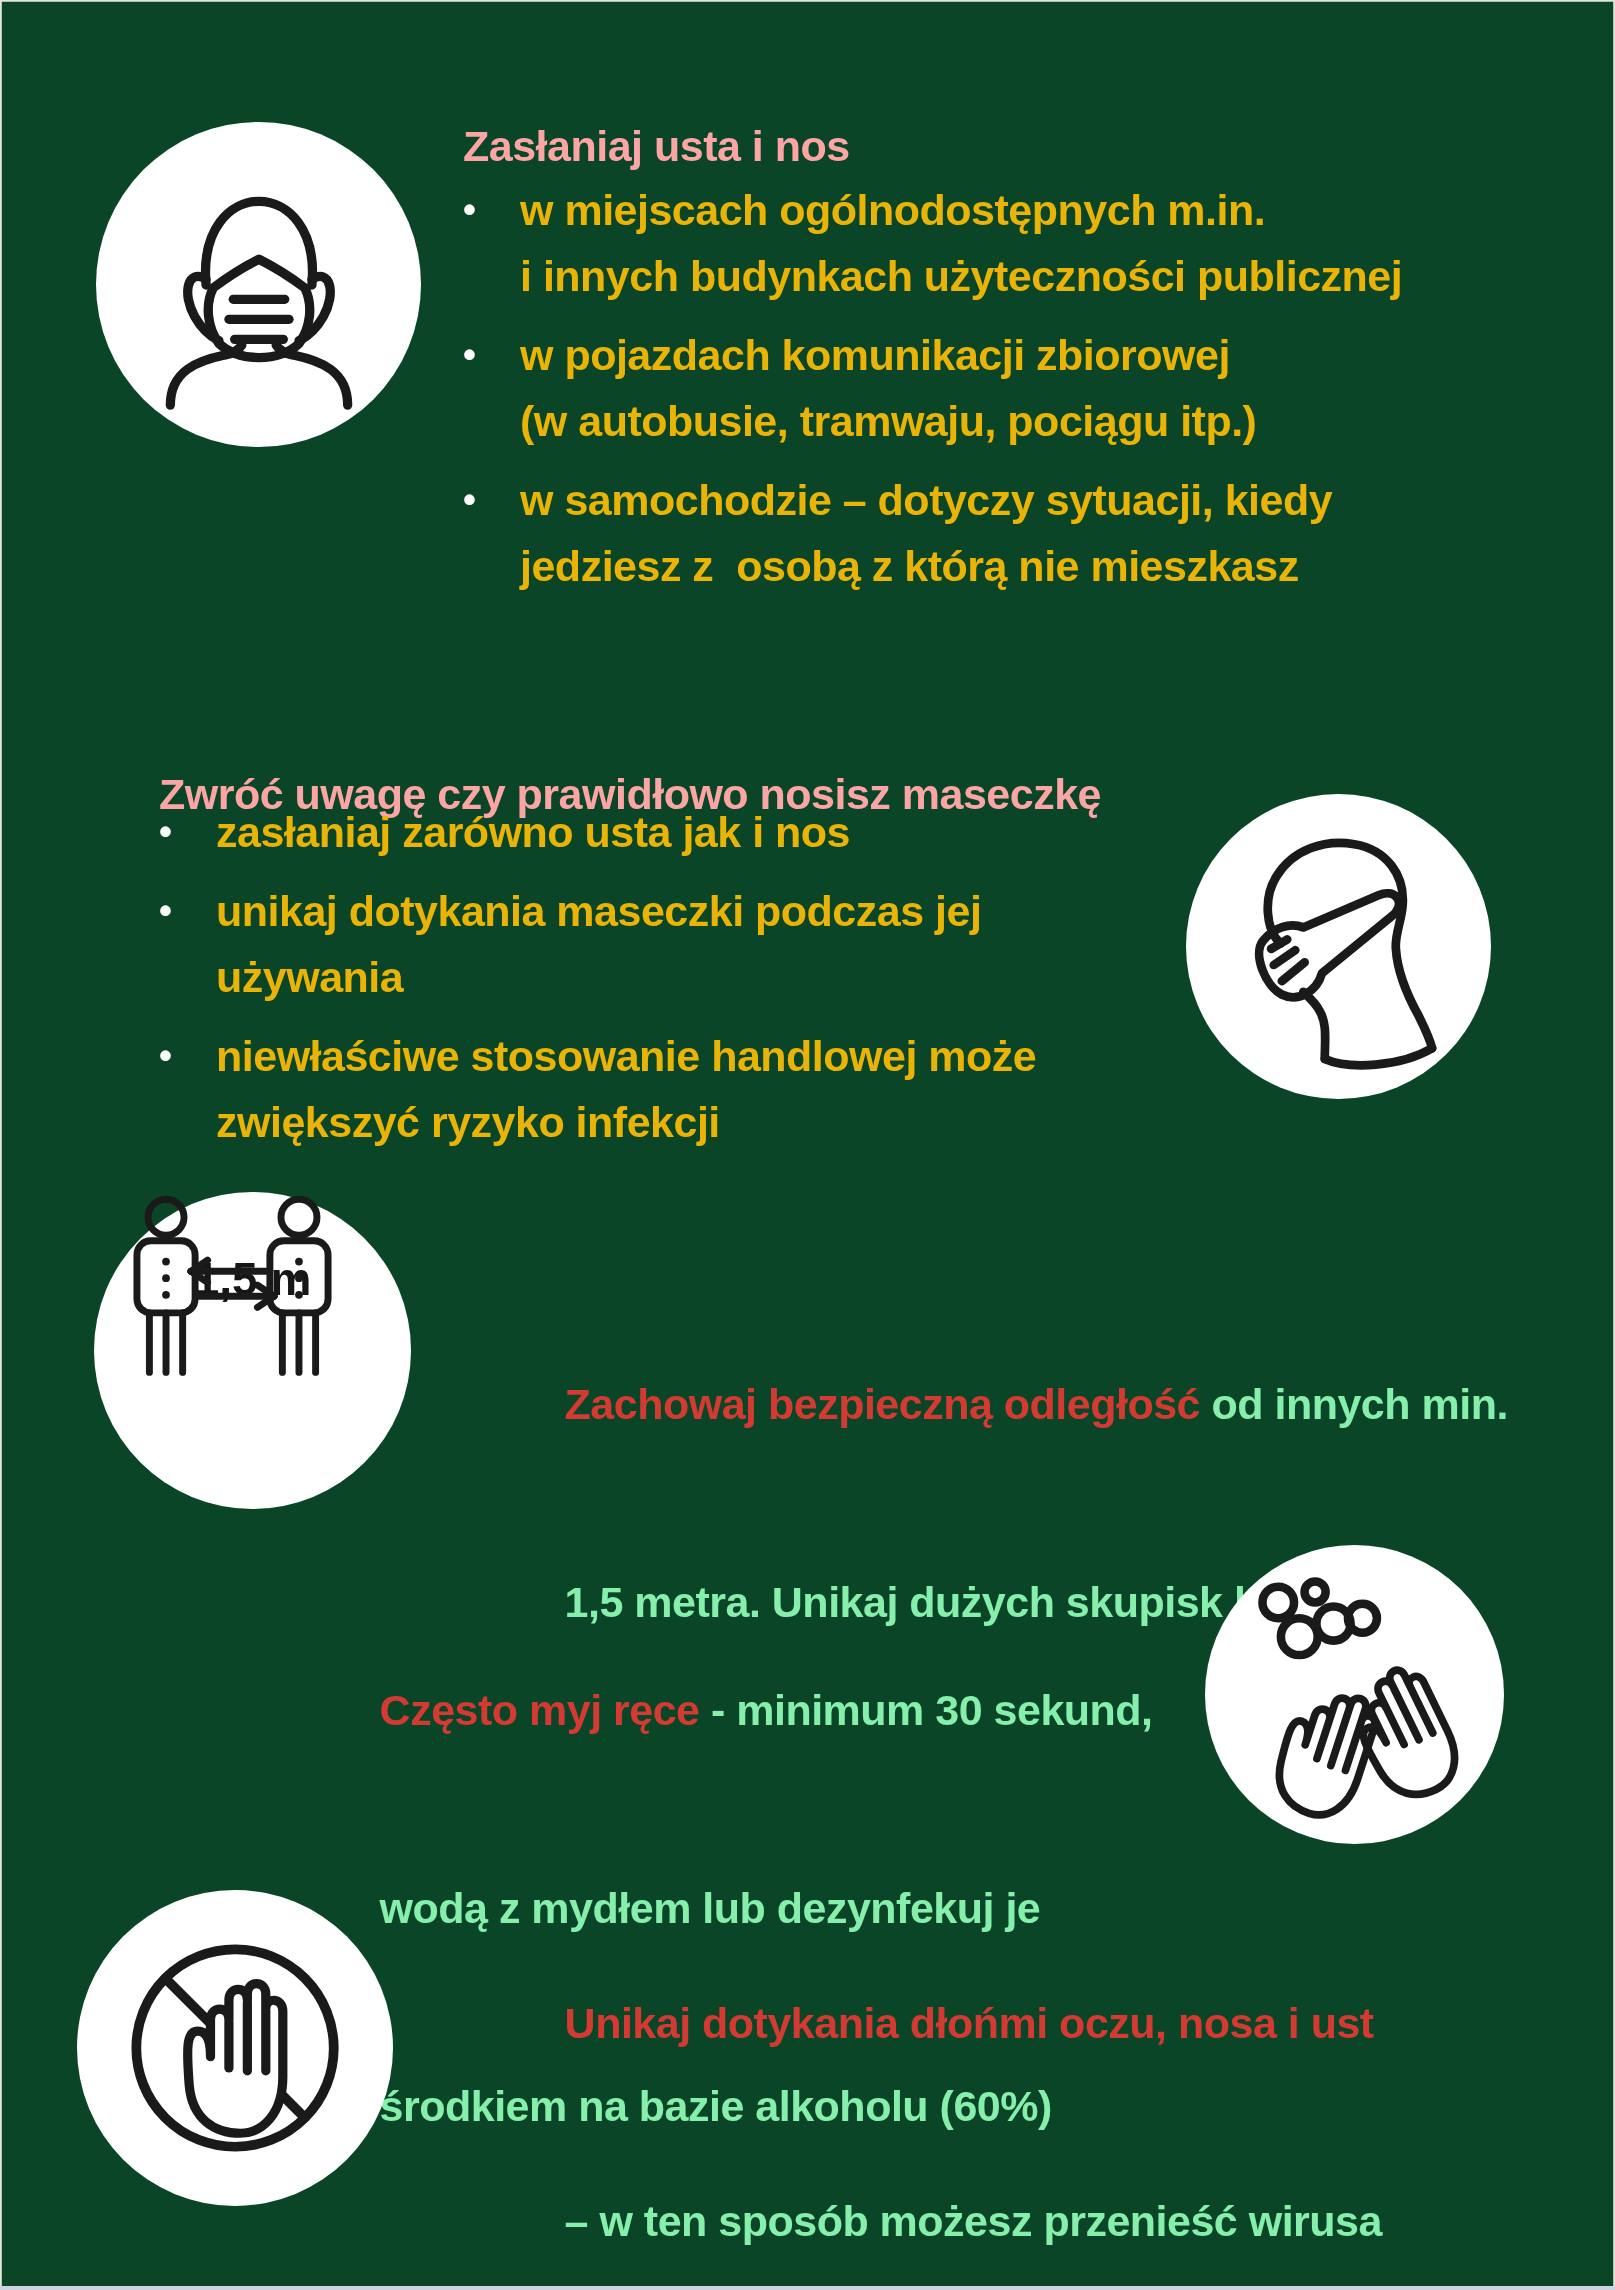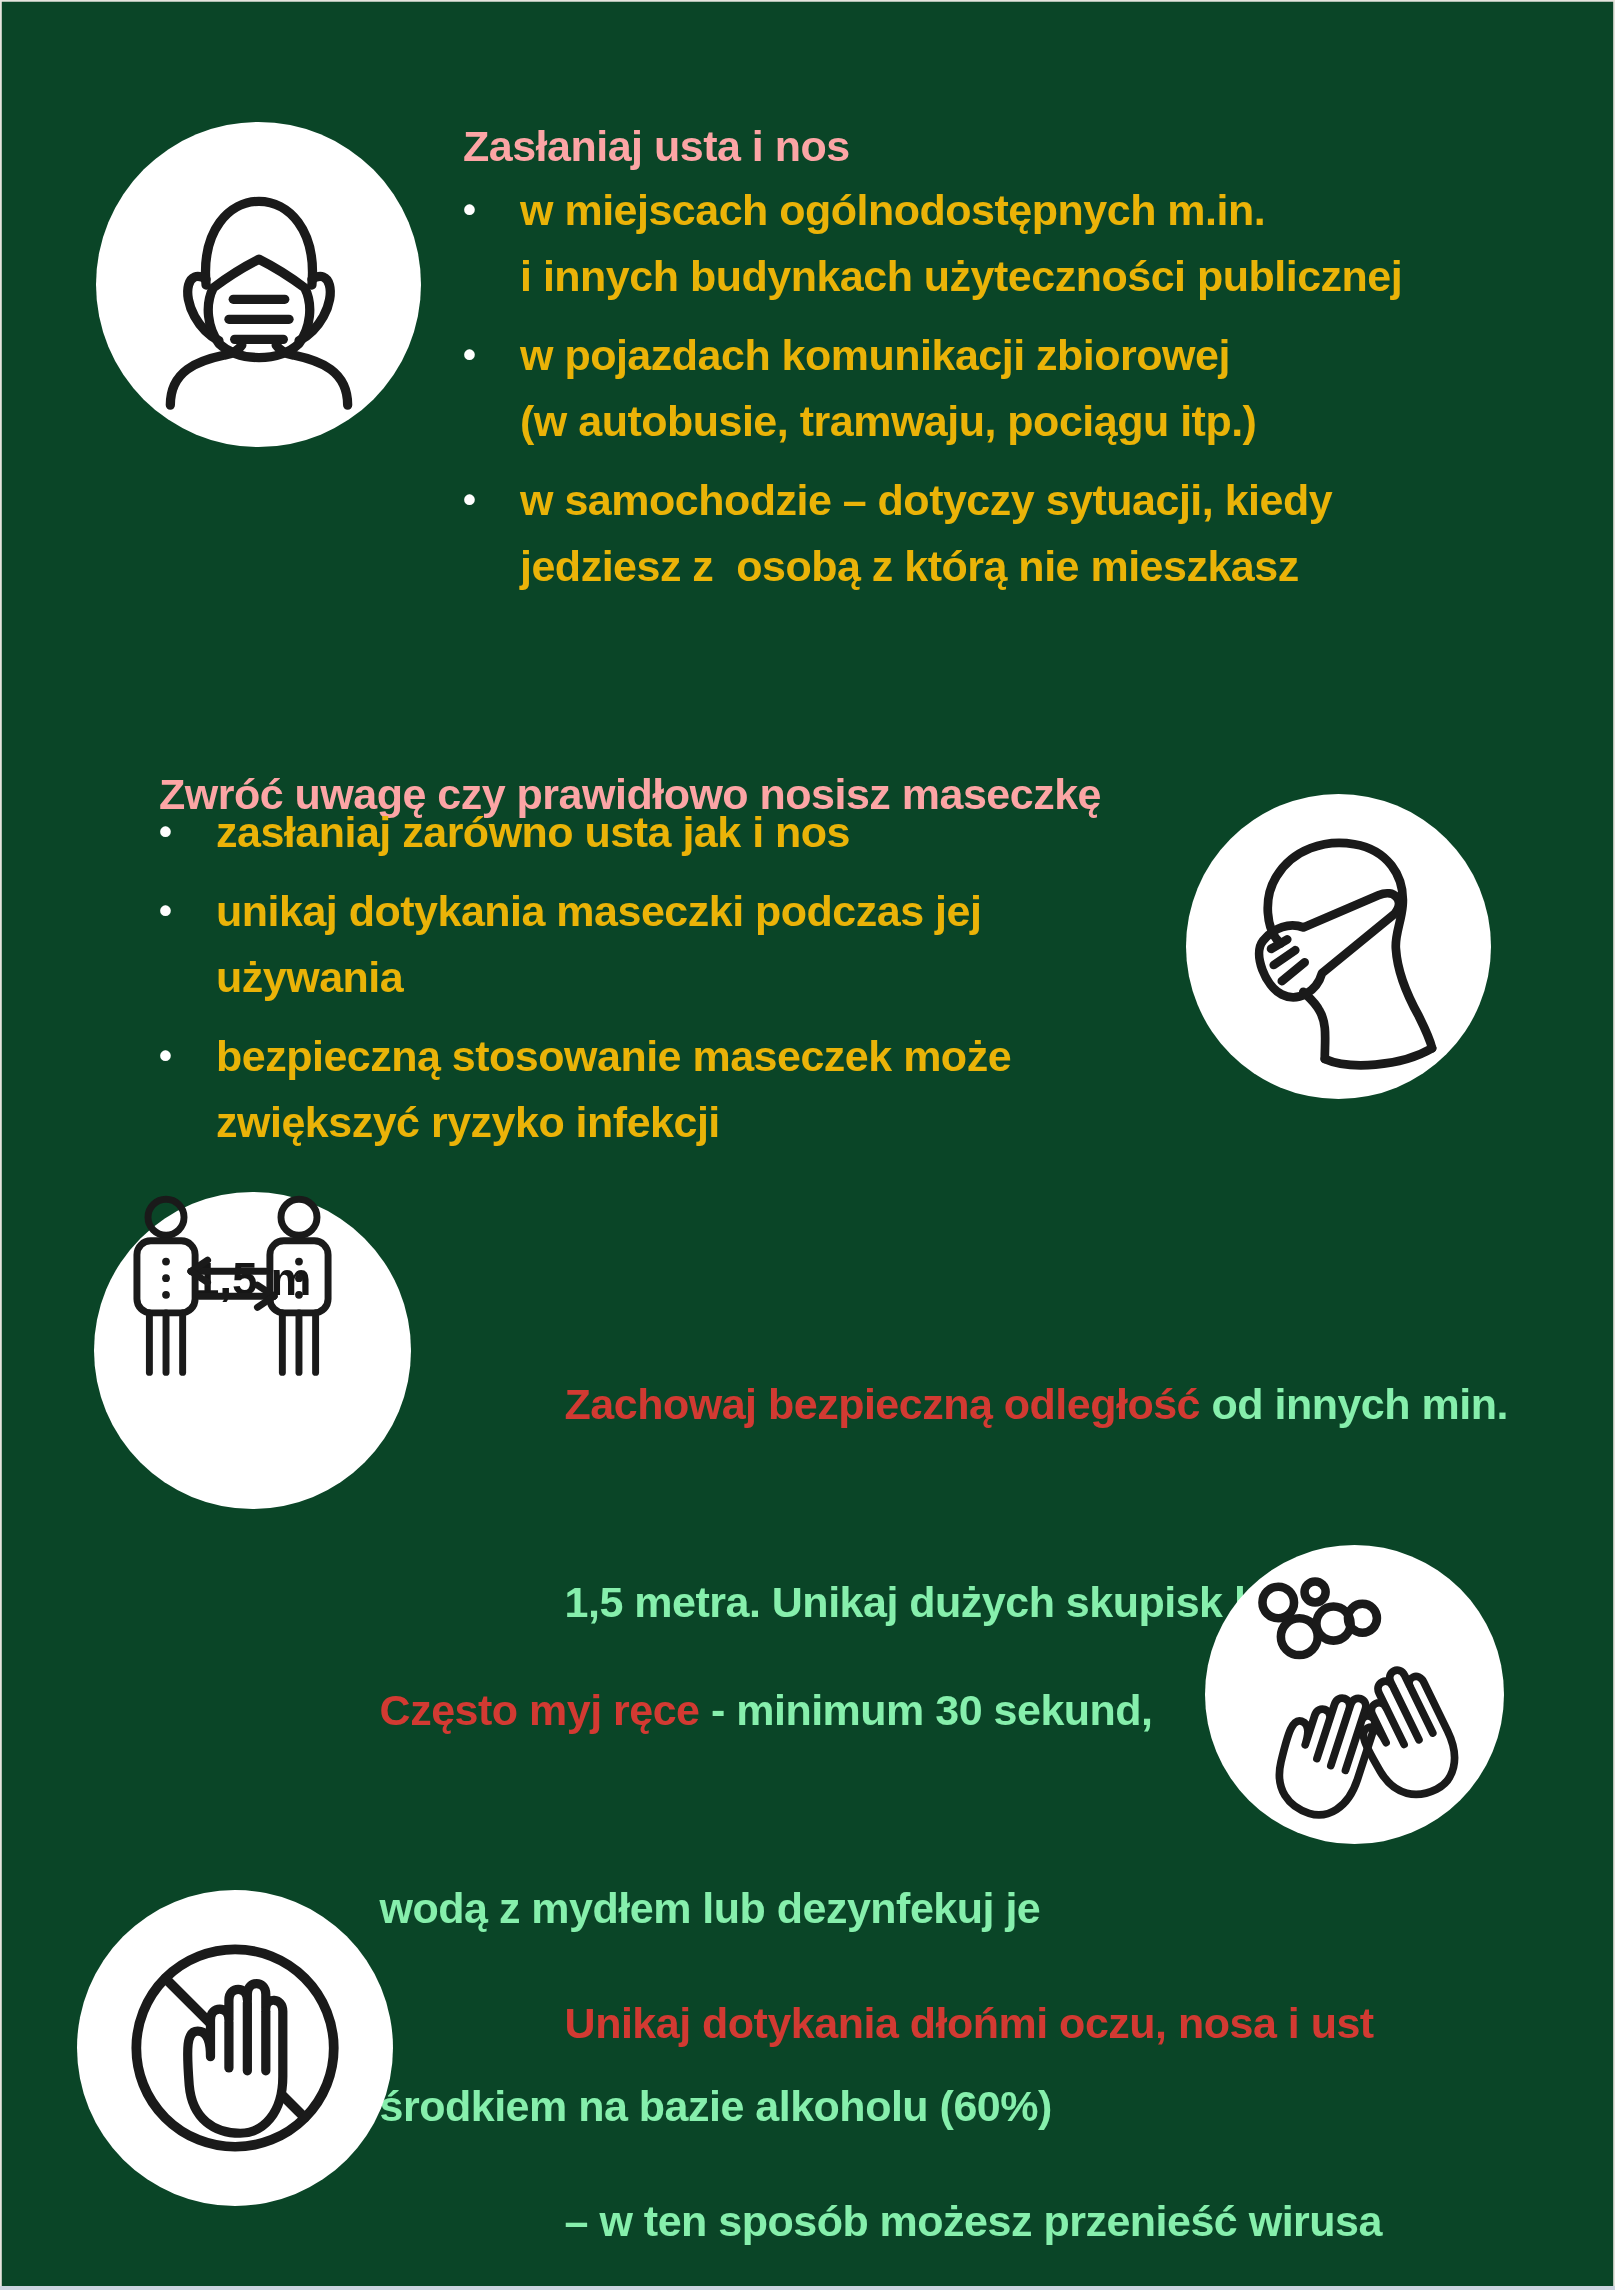--- a/index.html
+++ b/index.html
@@ -87,21 +87,21 @@
       <div class="bullet">
         <span class="dot">•</span>
         <div class="blines">
           <div class="bline">unikaj dotykania maseczki podczas jej</div>
           <div class="bline">używania</div>
         </div>
       </div>
       <div class="bullet">
         <span class="dot">•</span>
         <div class="blines">
-          <div class="bline">bezpieczną stosowanie maseczek może</div>
+          <div class="bline">niewłaściwe stosowanie handlowej może</div>
           <div class="bline">zwiększyć ryzyko infekcji</div>
         </div>
       </div>
     </div>
     <div class="icon-circle" style="left:1186px;top:794px;width:305px;height:305px">
       <svg viewBox="0 0 200 200" fill="none" stroke="#1A1A1A" stroke-width="6.5" stroke-linecap="round" stroke-linejoin="round">
         <path d="M57,98 C46,88 44,64 54,48 C66,28 90,20 112,24 C136,28 150,47 148,70 C147,82 142,92 143,102 C144,118 150,134 160,152 C164,160 168,168 170,176"></path>
         <path d="M170,176 C146,190 108,192 90,184"></path>
         <path d="M90,184 C90,170 92,158 86,148 C83,142 78,138 74,134"></path>
         <path d="M44,96 C52,86 64,82 74,86 L130,62 C142,57 150,66 142,76 L88,120 C84,134 70,142 58,136 C46,130 36,106 44,96 Z"></path>

